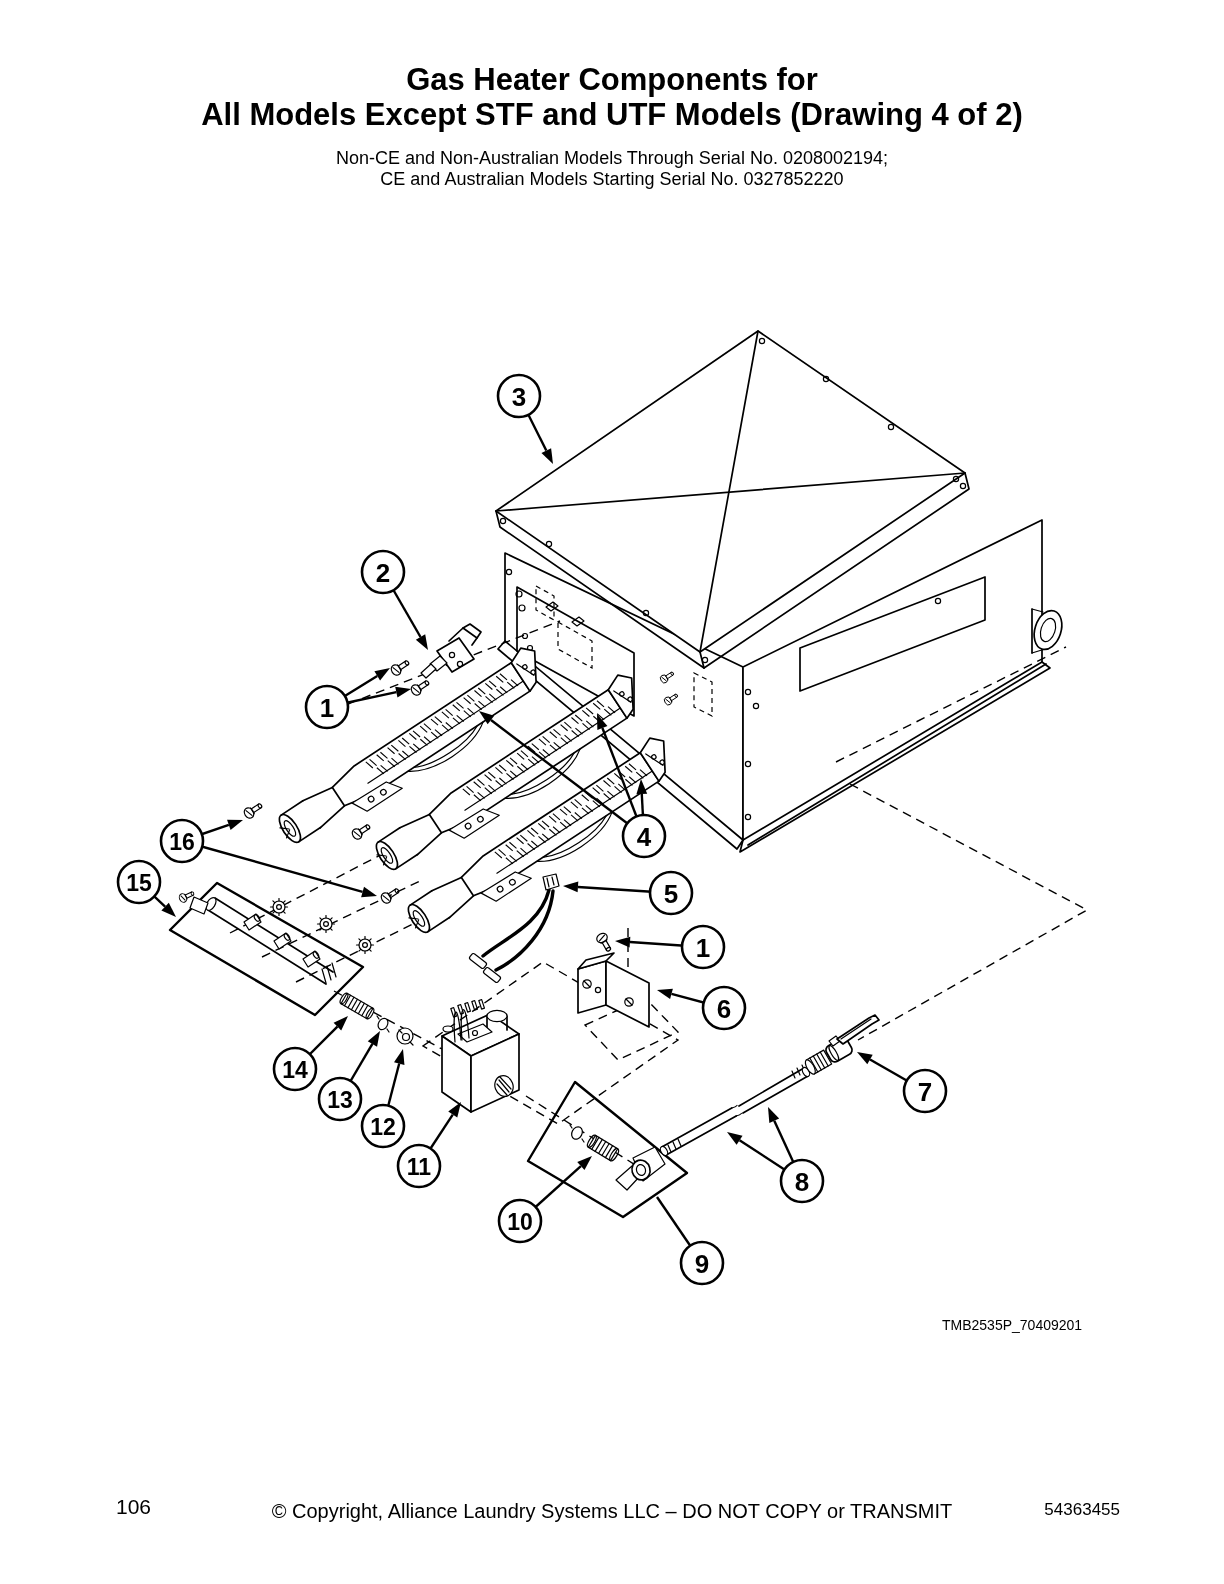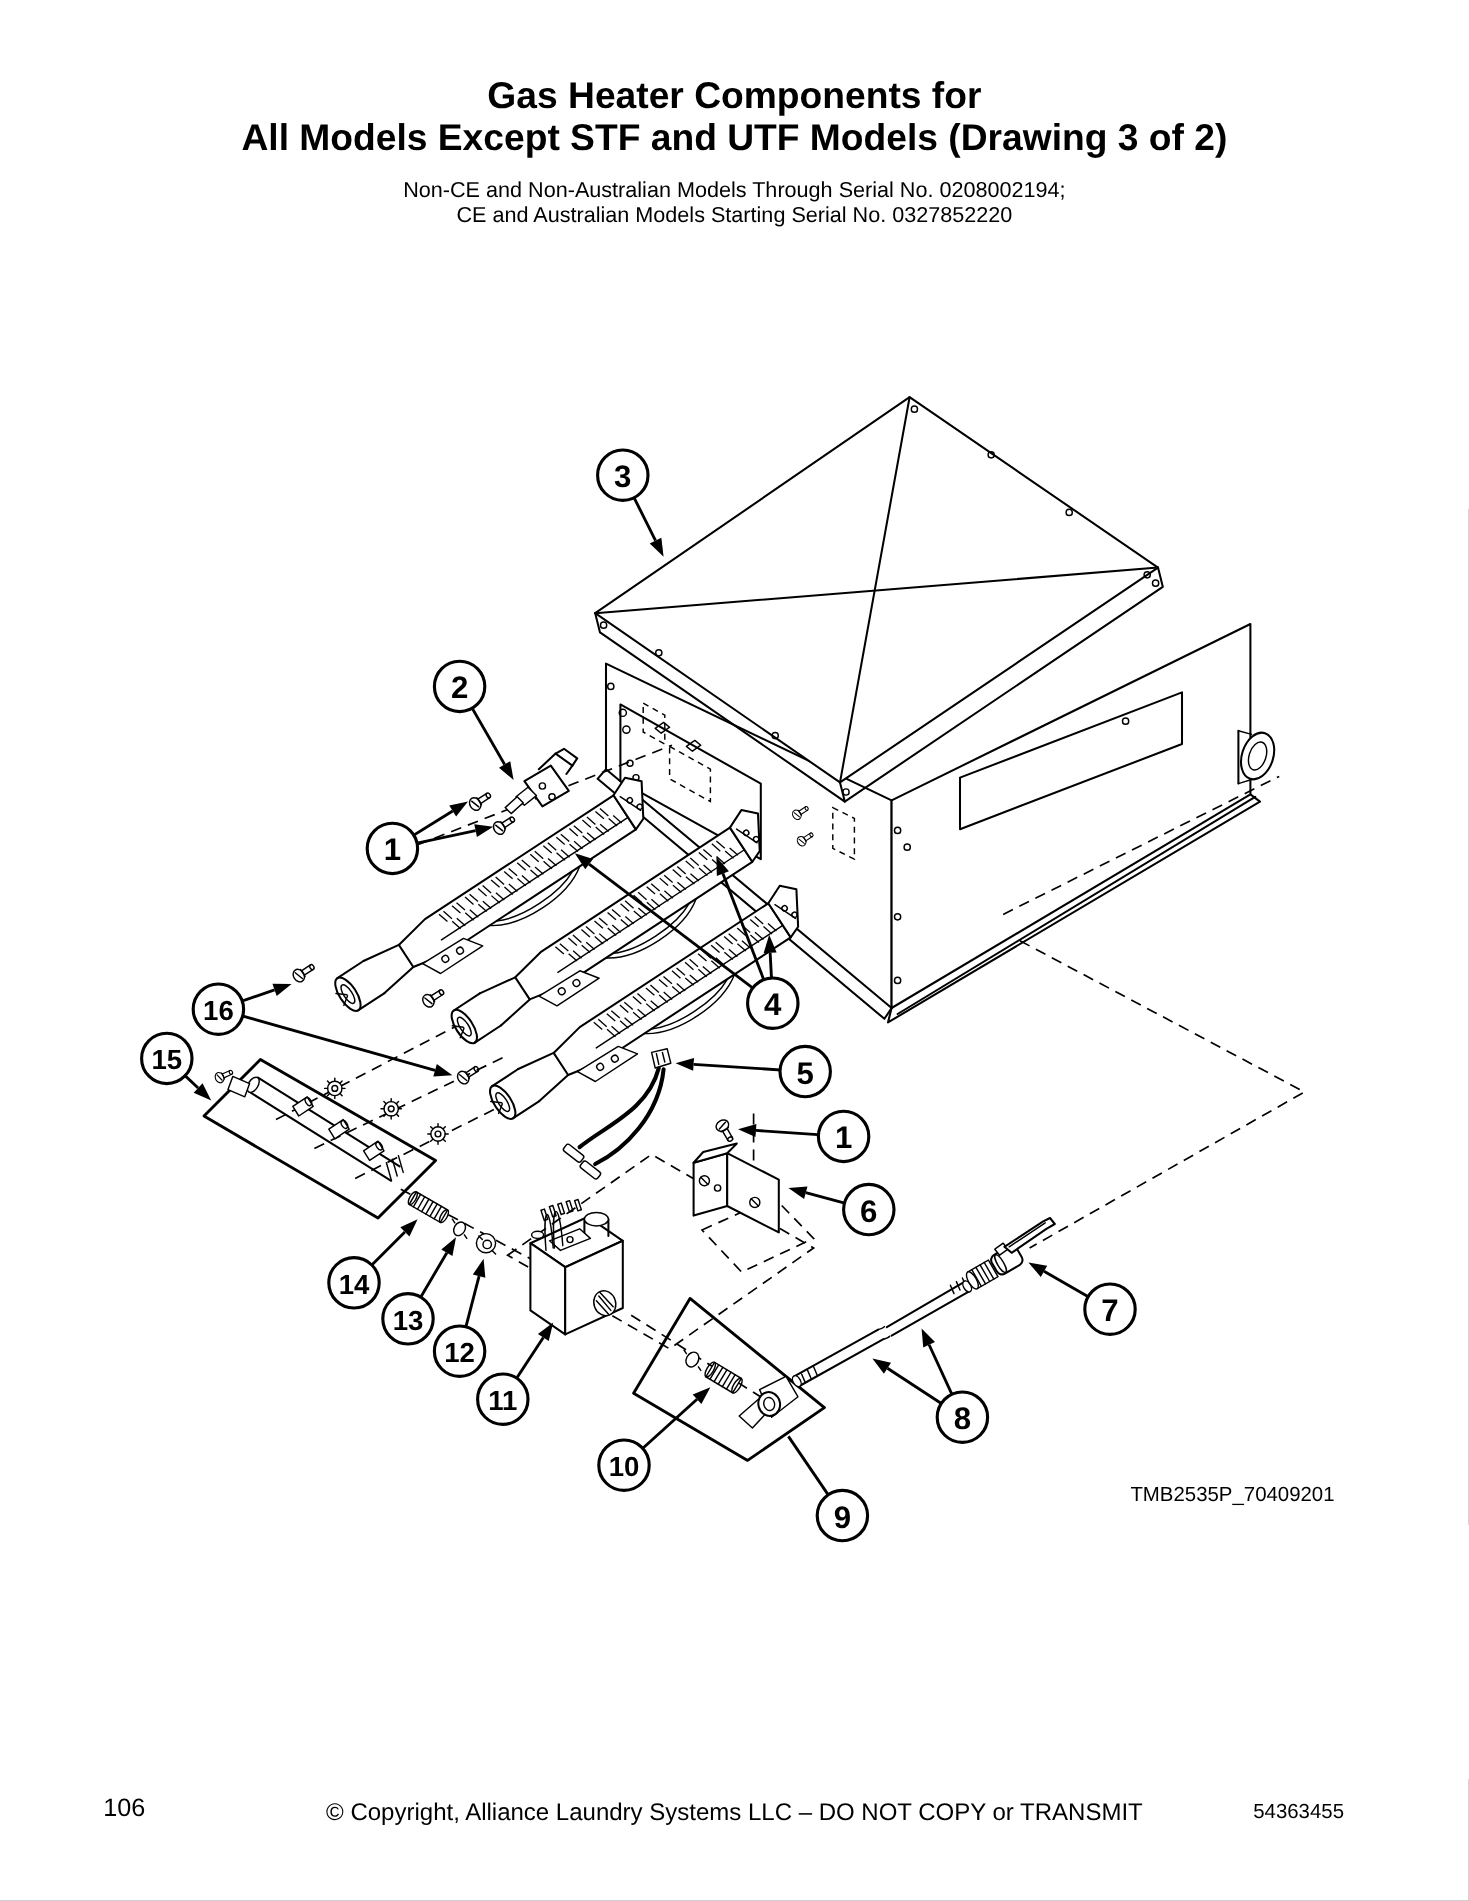--- a/index.html
+++ b/index.html
@@ -2,43 +2,43 @@
 <html><head>
 <meta charset="utf-8">
 <style>
   html,body{margin:0;padding:0;background:#888;}
   .page{position:relative;width:1224px;height:1584px;background:#ffffff;overflow:hidden;
         font-family:"Liberation Sans", sans-serif;color:#000;}
   .title-block{position:absolute;top:62px;left:0;width:100%;text-align:center;white-space:nowrap;}
   .title-line{font-size:31px;font-weight:bold;line-height:35px;}
   .subtitle-line{font-size:18px;line-height:21px;}
   .subtitle-block{margin-top:16px;}
-  .figure-label{position:absolute;left:942px;top:1236px;font-size:17px;}
-  .footer-pagenum{position:absolute;left:86px;top:1495px;font-size:21px;}
+  .figure-label{position:absolute;left:942px;top:1317px;font-size:14px;}
+  .footer-pagenum{position:absolute;left:116px;top:1495px;font-size:21px;}
   .footer-copyright{position:absolute;left:0;top:1500px;width:100%;text-align:center;font-size:20px;}
   .footer-docnum{position:absolute;right:104px;top:1500px;font-size:17px;}
   svg.diagram{position:absolute;left:0;top:0;width:1224px;height:1584px;}
   svg.diagram *{vector-effect:none;}
   .ln{stroke:#000;fill:none;stroke-width:1.7;stroke-linecap:round;stroke-linejoin:round;}
   .lnthin{stroke:#000;fill:none;stroke-width:1.2;stroke-linecap:round;stroke-linejoin:round;}
   .fw{fill:#ffffff;stroke:#000;stroke-width:1.7;stroke-linejoin:round;}
   .fwthin{fill:#ffffff;stroke:#000;stroke-width:1.2;stroke-linejoin:round;}
   .dash{stroke:#000;fill:none;stroke-width:1.4;stroke-dasharray:9 6;}
   .dashsm{stroke:#000;fill:none;stroke-width:1.2;stroke-dasharray:5 4;}
   .thick{stroke:#000;fill:none;stroke-width:2.4;stroke-linejoin:round;}
   .wire{stroke:#000;fill:none;stroke-width:3.4;stroke-linecap:round;}
 </style>
 </head>
 <body>
 
 <div class="page">
 
   <div class="title-block">
     <div class="title-line">Gas Heater Components for</div>
-    <div class="title-line">All Models Except STF and UTF Models (Drawing 3 of 2)</div>
+    <div class="title-line">All Models Except STF and UTF Models (Drawing 4 of 2)</div>
     <div class="subtitle-block">
       <div class="subtitle-line">Non-CE and Non-Australian Models Through Serial No. 0208002194;</div>
       <div class="subtitle-line">CE and Australian Models Starting Serial No. 0327852220</div>
     </div>
   </div>
 
   <svg class="diagram" viewBox="0 0 1224 1584">
     <defs>
 
       <g id="burner-shape">

